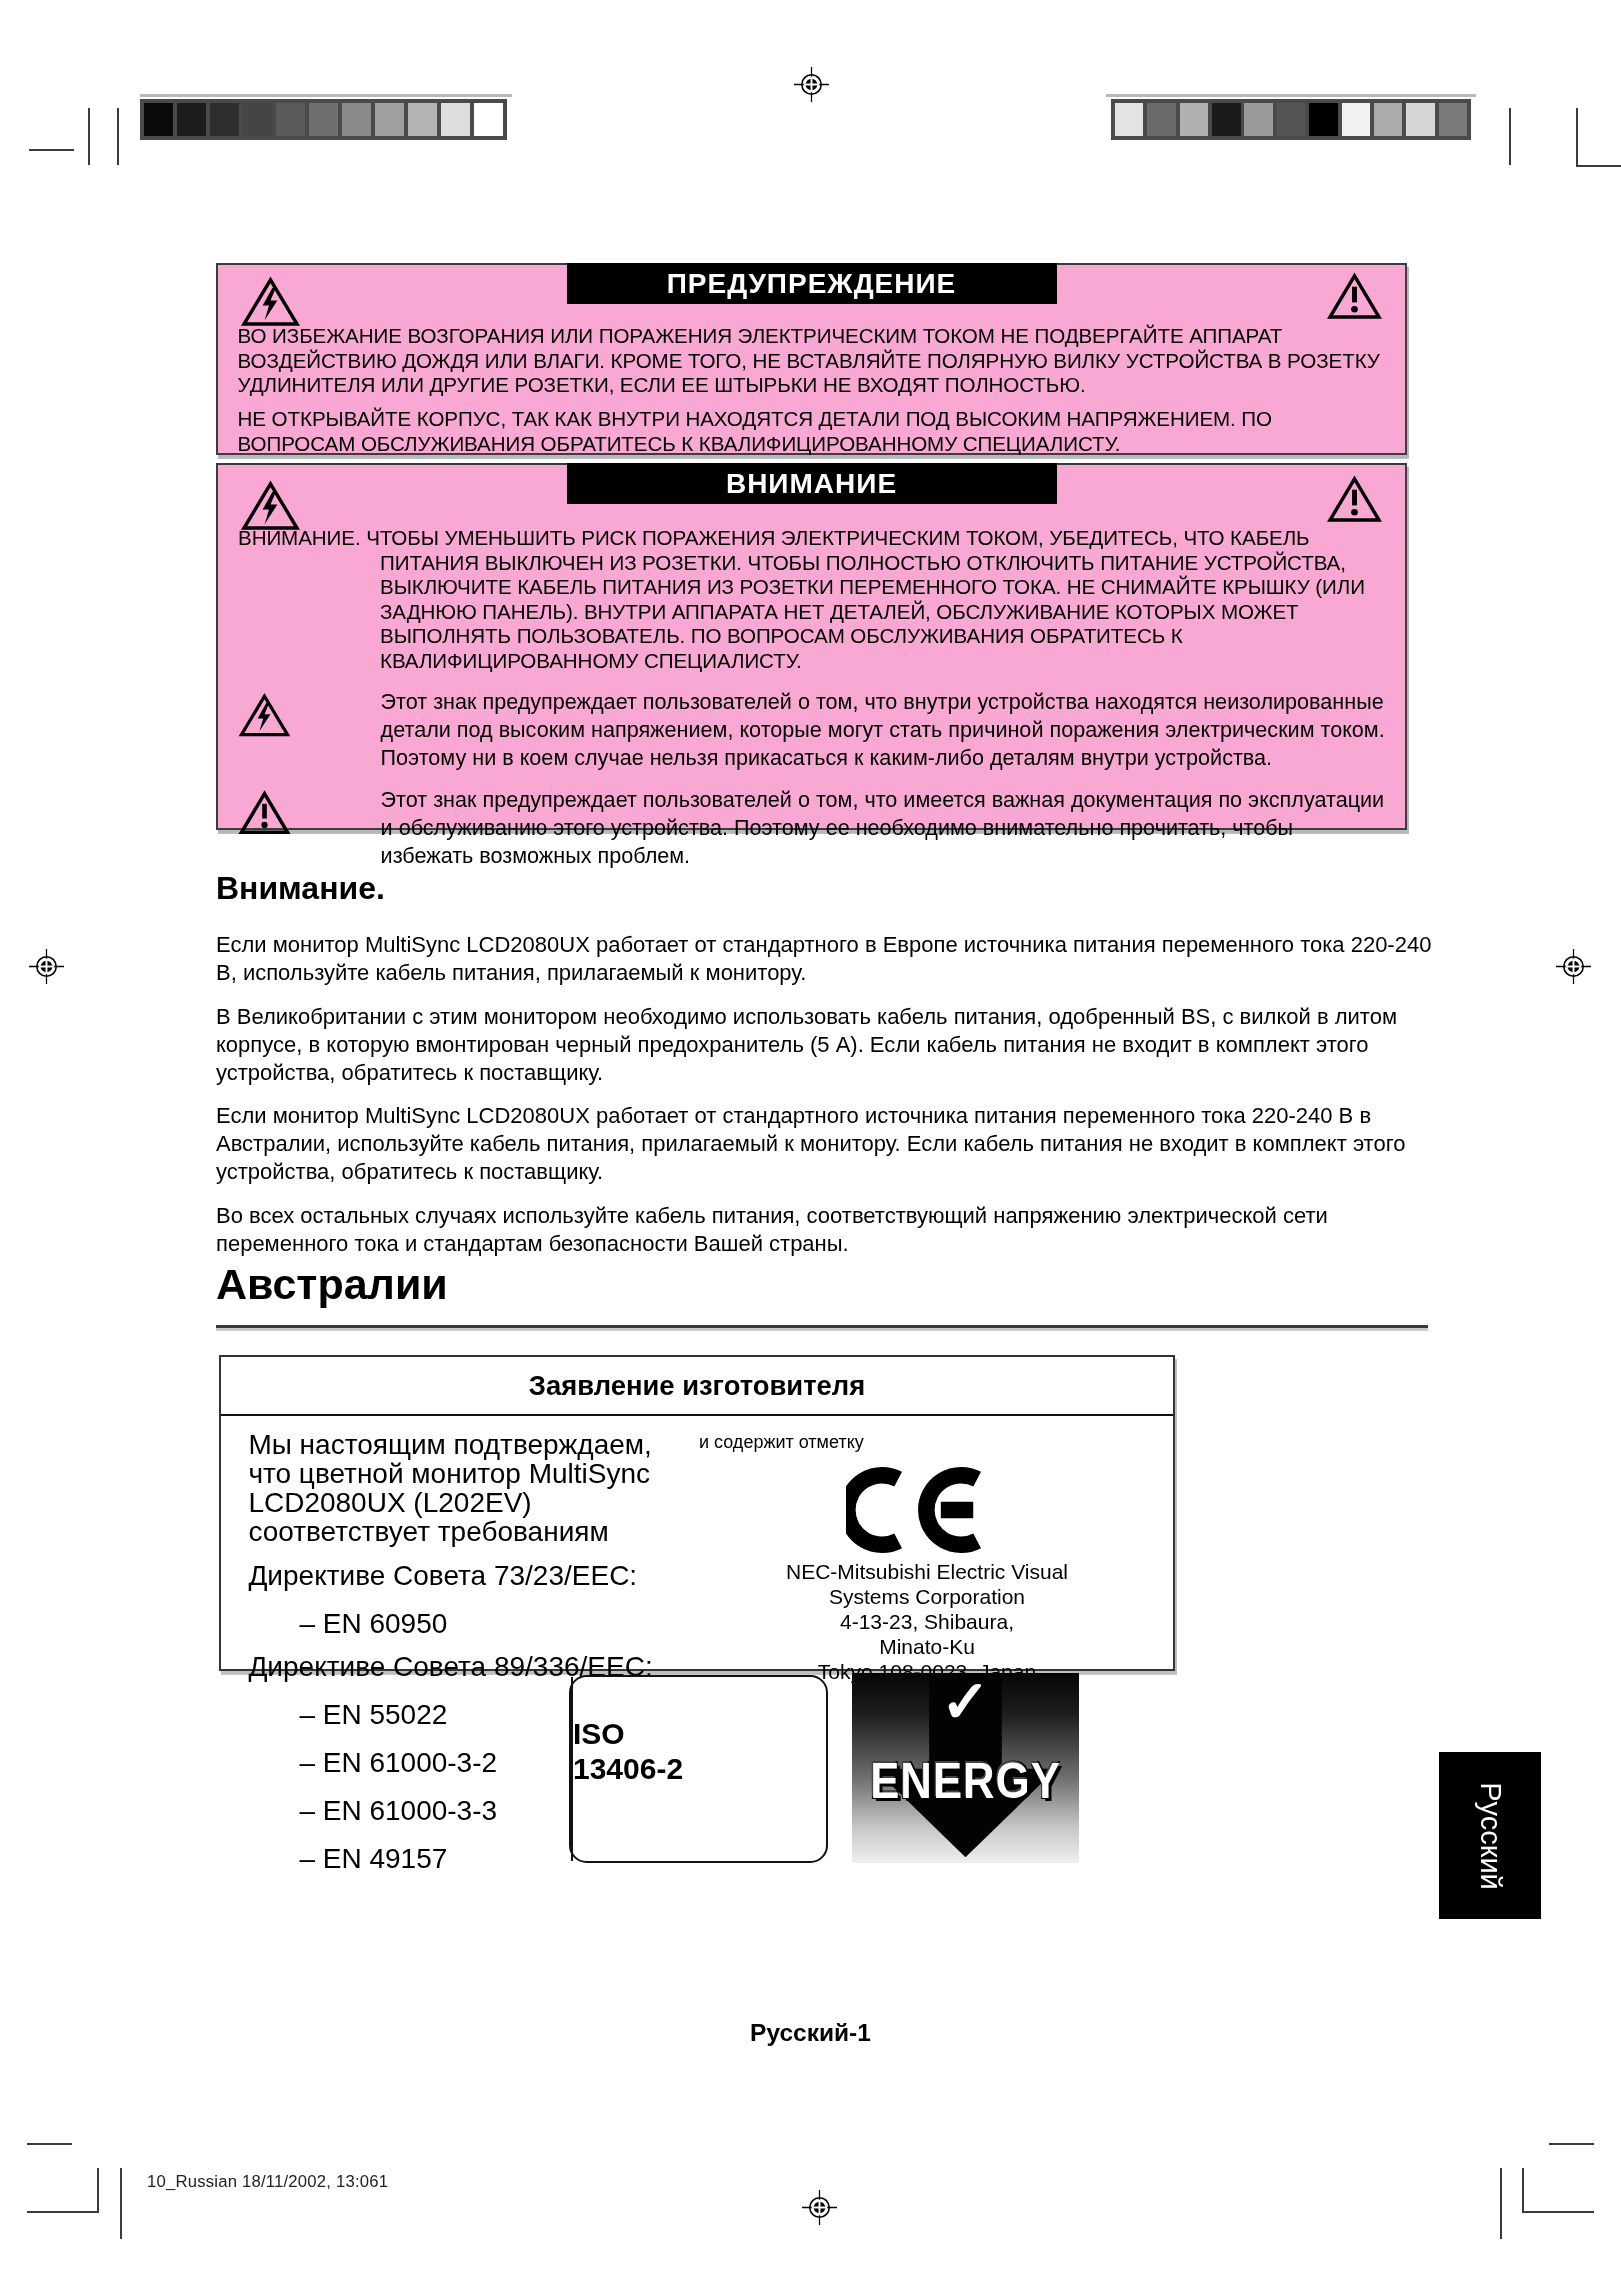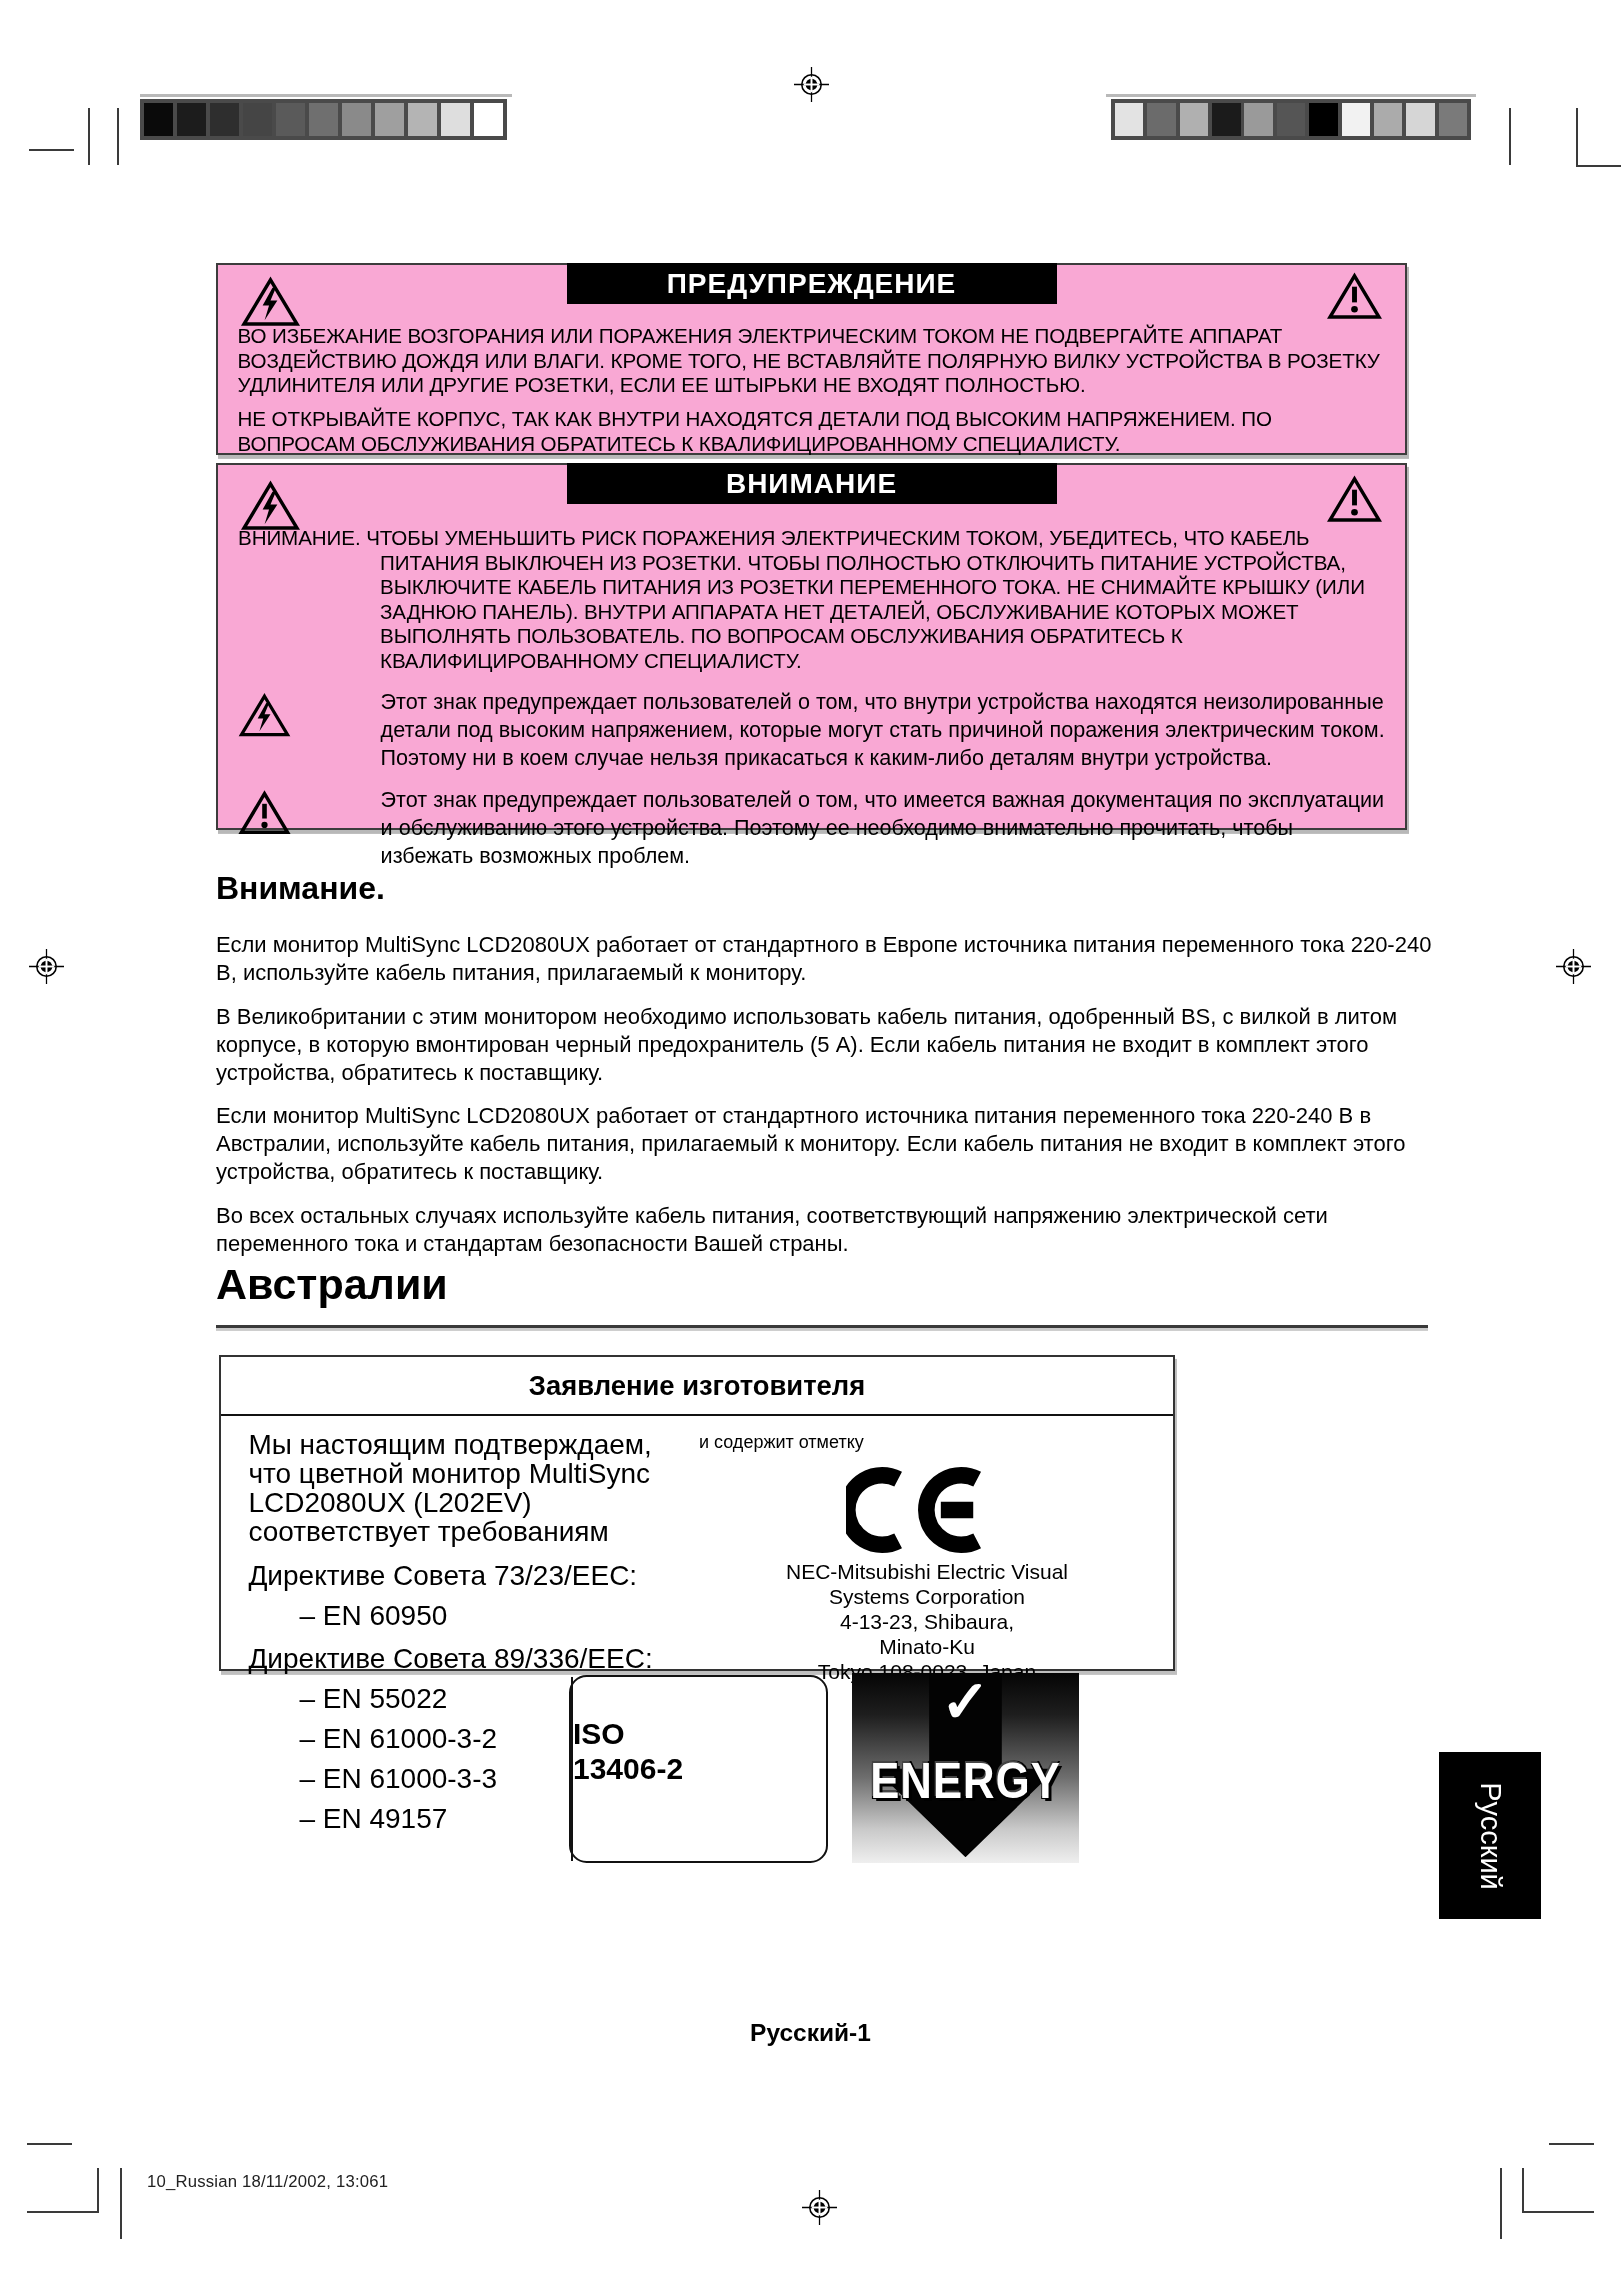--- a/index.html
+++ b/index.html
@@ -49,21 +49,21 @@
     position:absolute;left:219px;top:1355px;width:956px;height:316px;
     border:2px solid #333;box-sizing:border-box;background:#fff;
     box-shadow:2px 3.9px 0 rgba(0,0,0,0.25);
   }
   .decl-header{
     height:57px;border-bottom:2.9px solid #111;display:flex;align-items:center;justify-content:center;
     font-size:27.4px;font-weight:bold;
   }
   .decl-left{position:absolute;left:27.4px;top:73px;width:423px;font-size:28px;line-height:29px;}
   .decl-left .directive-label{margin-top:14.7px;}
-  .decl-left .std{margin-left:51px;margin-top:12px;line-height:28px;}
+  .decl-left .std{margin-left:51px;margin-top:20px;line-height:28px;}
   .decl-right{position:absolute;left:478px;top:73px;width:456px;}
   .decl-right .mark-intro{font-size:18px;line-height:25.5px;}
   .ce-svg{display:block;margin:9.8px auto 3.9px auto;}
   .decl-address{text-align:center;font-size:21px;line-height:25px;}
   .pct-wrap{position:absolute;left:1231px;top:1417px;width:149px;text-align:center;}
   .pct-label{margin-top:5.9px;font-size:35px;letter-spacing:1px;}
   
   .tuv-box{
     position:absolute;left:569px;top:1675px;width:259px;height:188px;
     border:2.9px solid #111;border-radius:17.6px;box-sizing:border-box;display:flex;background:#fff;

